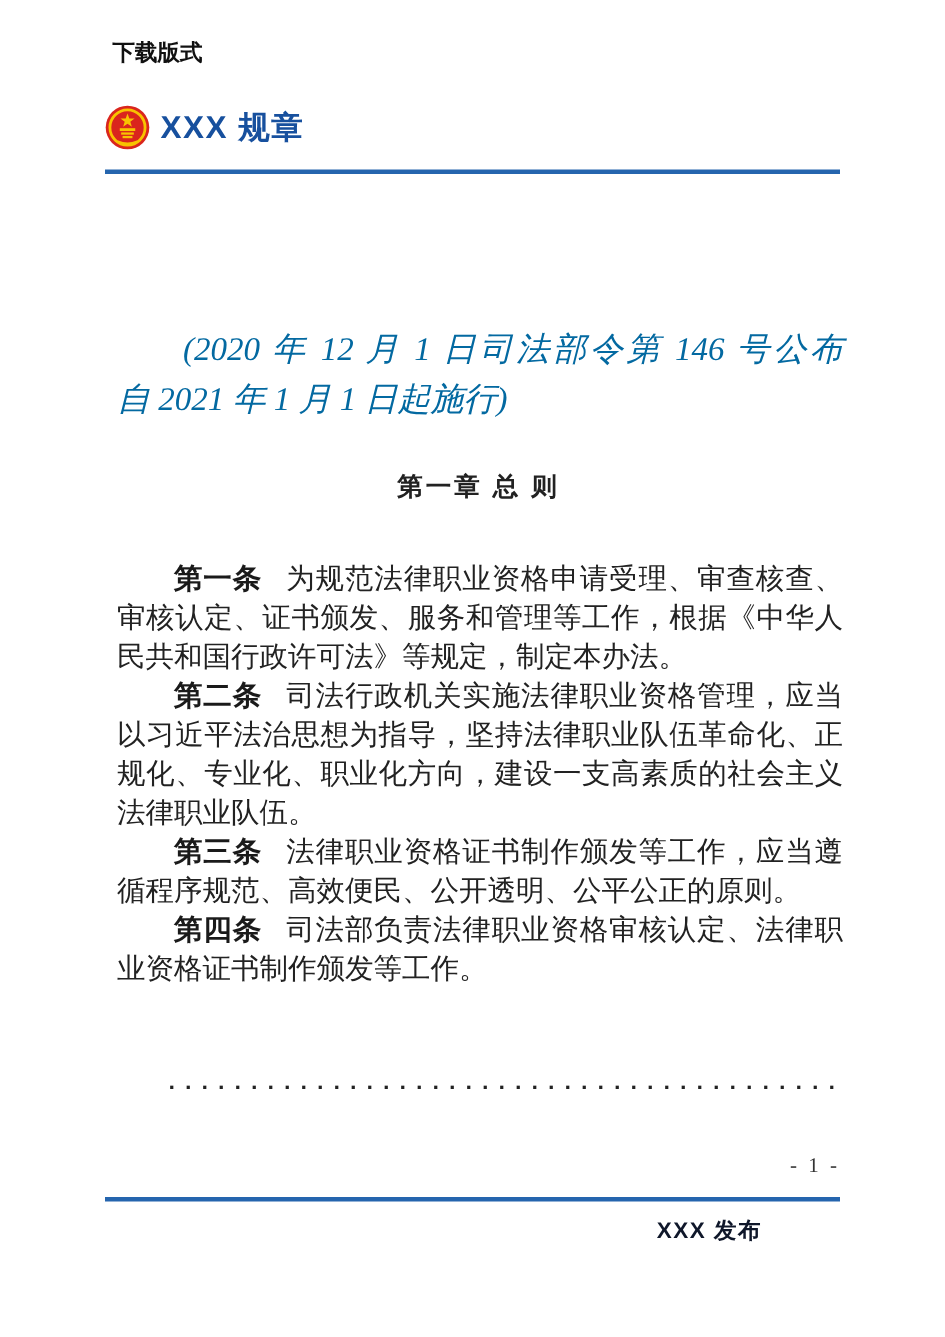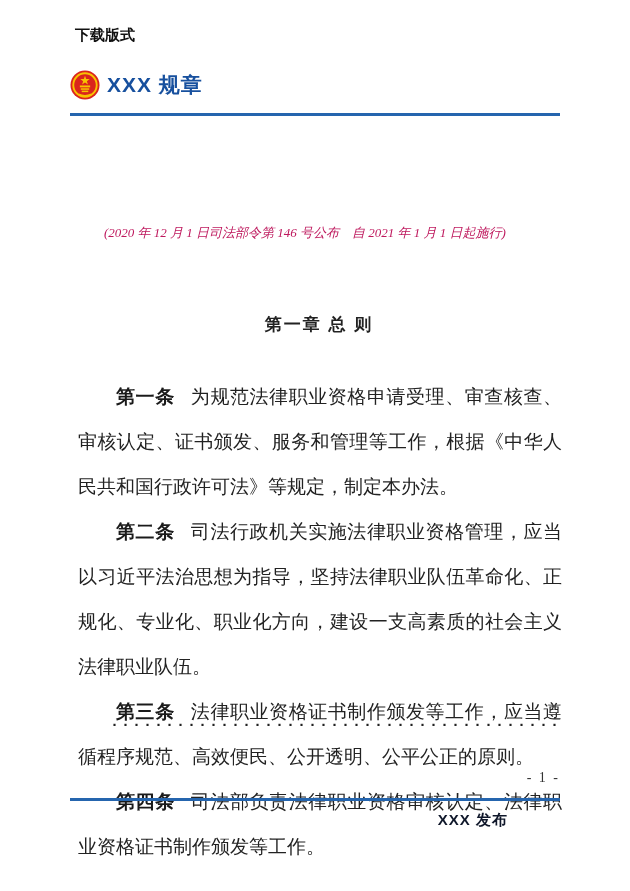--- a/index.html
+++ b/index.html
@@ -36,39 +36,39 @@
   .rule-bottom{top:786px;}
   .doc-title{
     position:absolute;left:78px;top:163px;width:482px;
     text-align:center;
     font-family:"Liberation Sans", sans-serif;
     font-size:23px;font-weight:bold;color:#111;
     letter-spacing:2px;
   }
   .promulgation{
     position:absolute;left:78px;top:204px;width:484px;
-    font-size:13px;line-height:33px;
+    font-size:22px;line-height:33px;
     font-style:italic;
     text-indent:2em;
     text-align:justify;
-    color:#be185d;
+    color:#0369a1;
   }
   .chapter{
     position:absolute;left:78px;top:301px;width:482px;
     text-align:center;
     font-family:"Liberation Sans", sans-serif;
     font-size:17px;font-weight:600;color:#222;
     letter-spacing:2px;
   }
   .body-text{
     position:absolute;left:78px;top:362px;width:484px;
   }
   .body-text p{
     margin:0;
-    font-size:19px;line-height:45px;
+    font-size:19px;line-height:26px;
     text-align:justify;
     text-indent:2em;
     color:#222;
   }
   .art-num{
     font-family:"Liberation Sans", sans-serif;
     font-weight:bold;
     margin-right:0.85em;
     color:#1a1a1a;
   }

